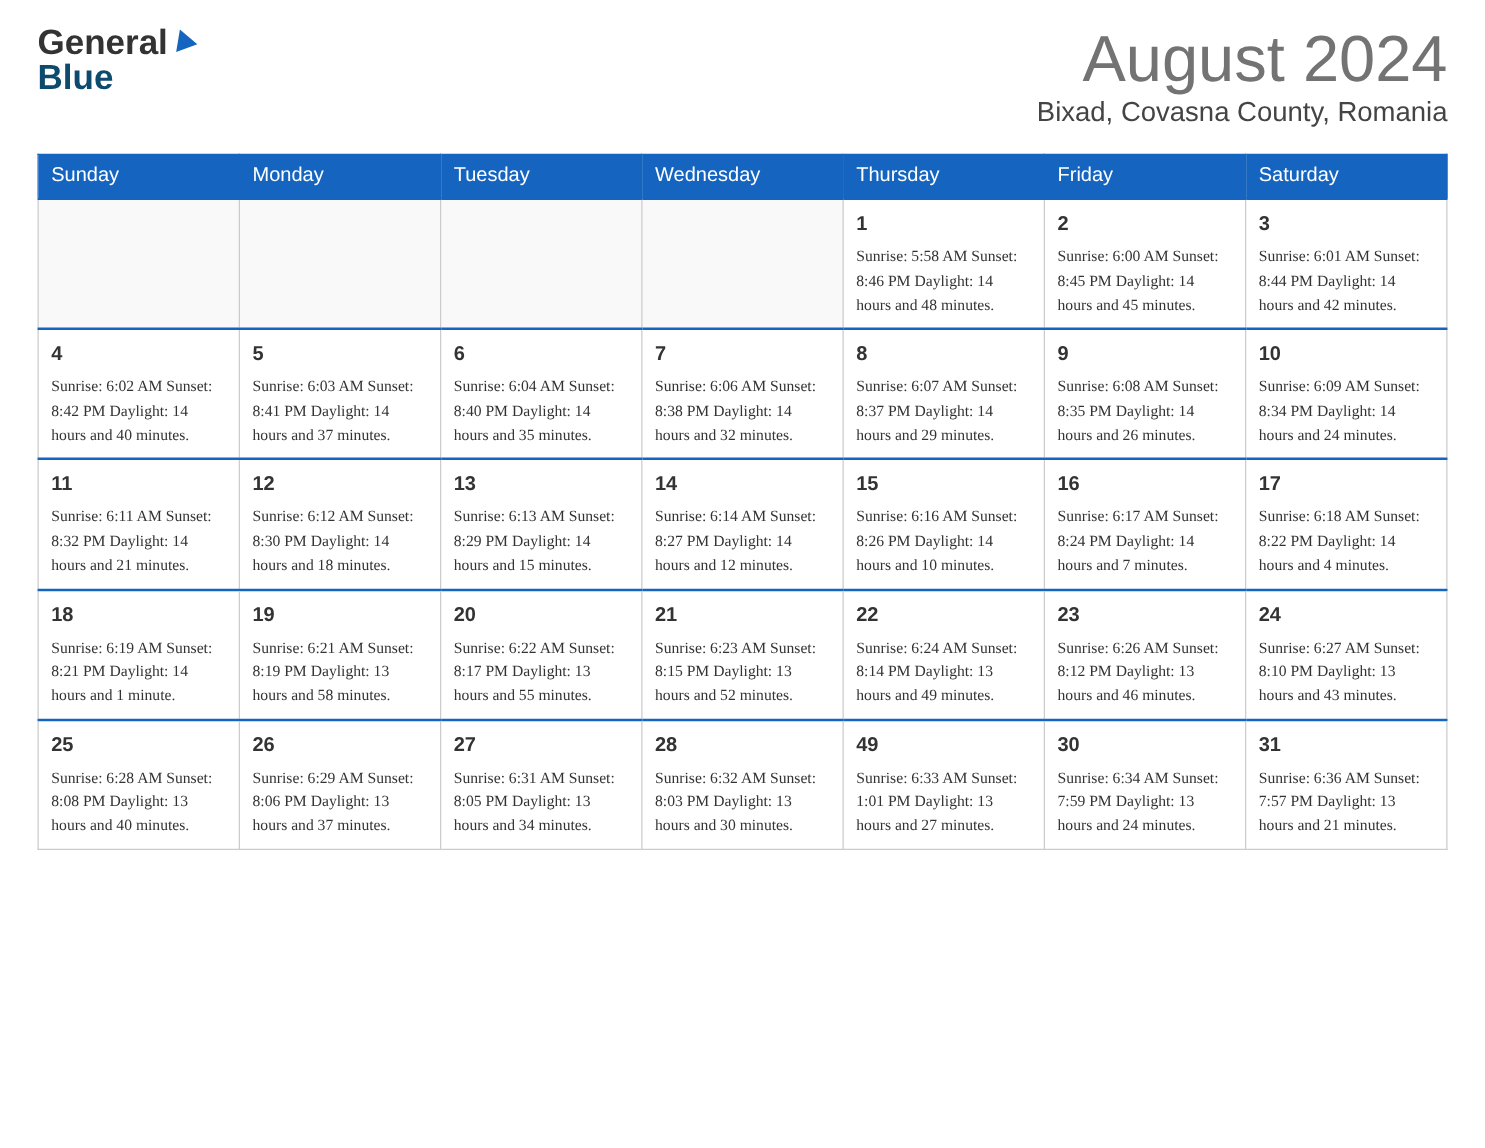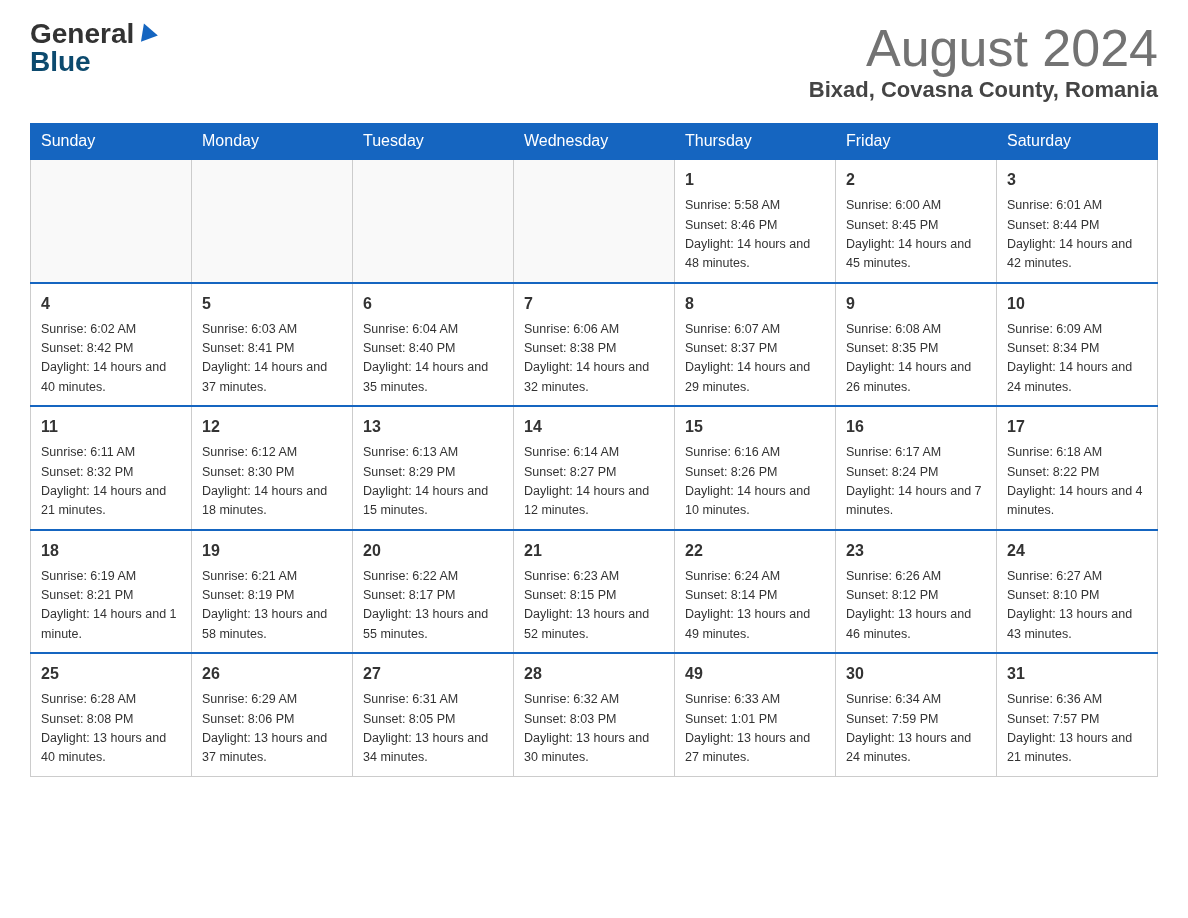--- a/index.html
+++ b/index.html
@@ -43,21 +43,21 @@
     }
     .month-title {
       font-size: 52px;
       font-weight: 300;
       color: #737373;
       line-height: 1.1;
     }
     .location-title {
       font-size: 22px;
       color: #444;
-      font-weight: bold;
+      font-weight: normal;
     }
     .calendar-table {
       width: 100%;
       border-collapse: collapse;
       border: 1px solid #aaaaaa;
     }
     .calendar-table th {
       background-color: #1565c0;
       color: #ffffff;
       font-size: 16px;
@@ -81,20 +81,21 @@
       font-size: 16px;
       font-weight: bold;
       color: #333;
       display: block;
       margin-bottom: 4px;
     }
     .day-info {
       font-size: 12.5px;
       color: #333;
       line-height: 1.55;
+      font-family: Liberation Serif, serif;
     }
     .empty-cell {
       background: #f9f9f9;
     }
     tr.week-row td {
       border-top: 2px solid #1565c0;
     }
   </style>
 </head>
 <body>

